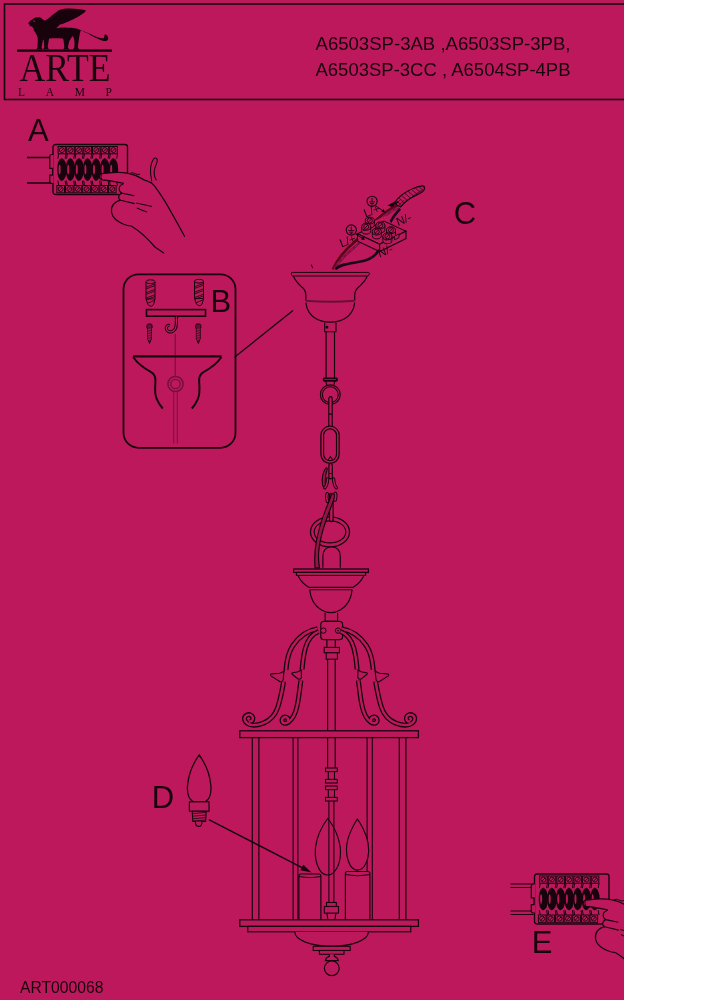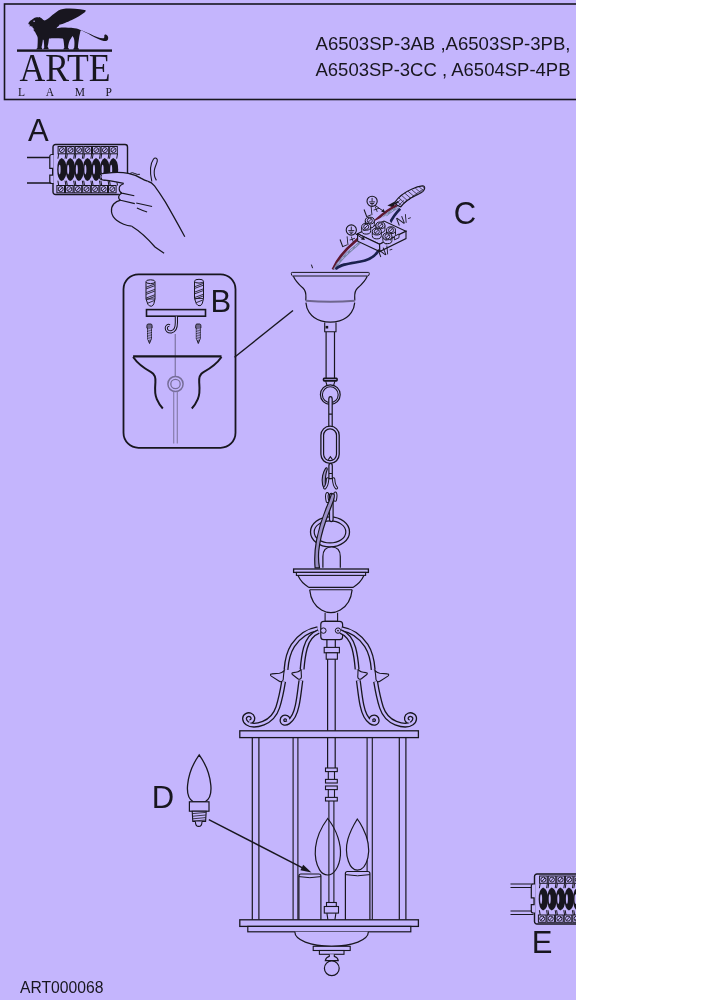--- a/index.html
+++ b/index.html
@@ -1,16 +1,16 @@
 <!DOCTYPE html>
 <html style="--ink: #1f1f1f; --wire-live: #7a2030; --wire-neutral: #232e4e; --wire-earth: #9dbcaa; --metal-gray: #c9c9c9; --screw-gray: #8f8f8f;"><head>
 <meta charset="utf-8">
 <style>
   html,body{margin:0;padding:0;background:#fff;}
-  #page{position:relative;width:576px;height:1000px;background:#c4b5fd;overflow:hidden;
+  #page{position:relative;width:624px;height:1000px;background:#be185d;overflow:hidden;
         font-family:"Liberation Sans",sans-serif;transform:translateZ(0);}
   svg{display:block;mix-blend-mode:multiply;}
   .ink{stroke:var(--ink,#1f1f1f);fill:none;}
   .inkfill{fill:var(--ink,#1f1f1f);stroke:none;}
   .wfill{fill:#ffffff;}
   text{fill:var(--ink,#1f1f1f);opacity:0.999;}
   .lbl{font:31px "Liberation Sans",sans-serif;}
   .codes{font:19px "Liberation Sans",sans-serif;}
   .brandname{font:39px "Liberation Serif",serif;}
   .brandsub{font:11.5px "Liberation Serif",serif;}

